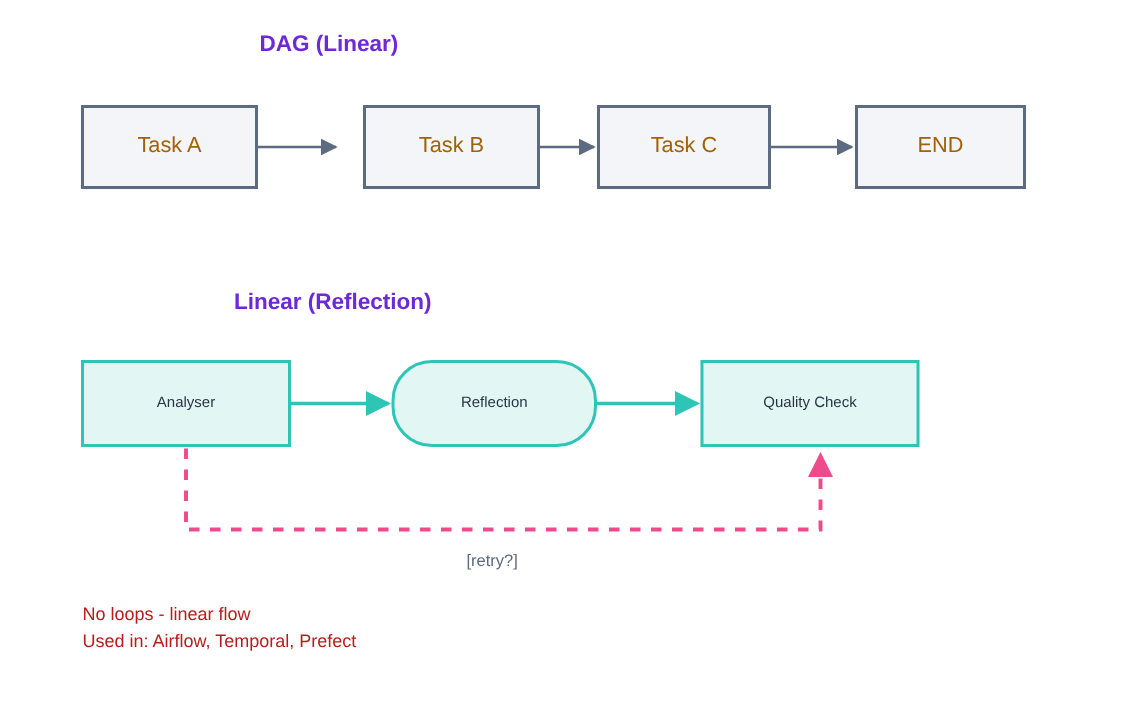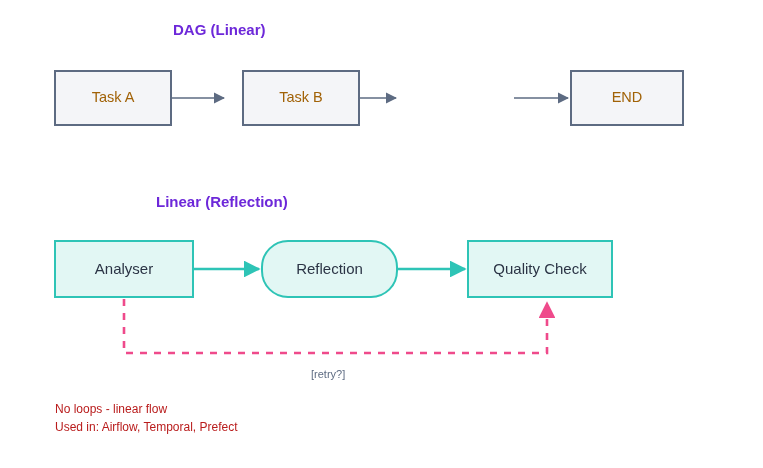--- a/index.html
+++ b/index.html
@@ -41,21 +41,21 @@
   .node-dag {
     border: 2px solid #5d6b82;
     background: #f4f5f8;
     color: #a16207;
     font-size: 14.5px;
   }
   .node-cycle {
     border: 2px solid #2ec4b6;
     background: #e2f7f4;
     color: #2b3445;
-    font-size: 15px;
+    font-size: 10px;
   }
   .section-title {
     position: absolute;
     font-size: 15px;
     font-weight: bold;
     color: #6d28d9;
     white-space: nowrap;
   }
   .edge-label {
     position: absolute;
@@ -102,20 +102,23 @@
   <div class="layer">
 
     <div class="section-title" style="left:173px; top:21px;">DAG (Linear)</div>
 
     <div class="node node-dag" style="left:54px; top:70px; width:118px; height:56px;">
       <span>Task A</span>
     </div>
     <div class="node node-dag" style="left:226px; top:70px; width:118px; height:56px;margin-left:16px;">
       <span>Task B</span>
     </div>
+    <div class="node node-dag" style="left:398px; top:70px; width:116px; height:56px;">
+      <span>Task C</span>
+    </div>
     <div class="node node-dag" style="left:570px; top:70px; width:114px; height:56px;text-align:right;">
       <span>END</span>
     </div>
 
     <div class="section-title" style="left:156px; top:193px;">Linear (Reflection)</div>
 
     <div class="node node-cycle" style="left:54px; top:240px; width:140px; height:58px;">
       <span>Analyser</span>
     </div>
     <div class="node node-cycle" style="left:261px; top:240px; width:137px; height:58px;border-radius:27px;">

